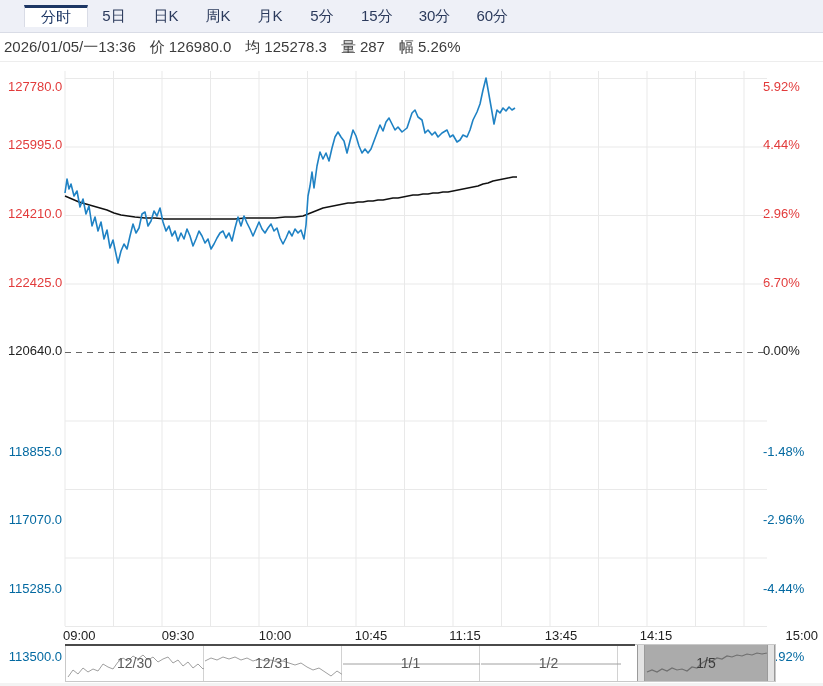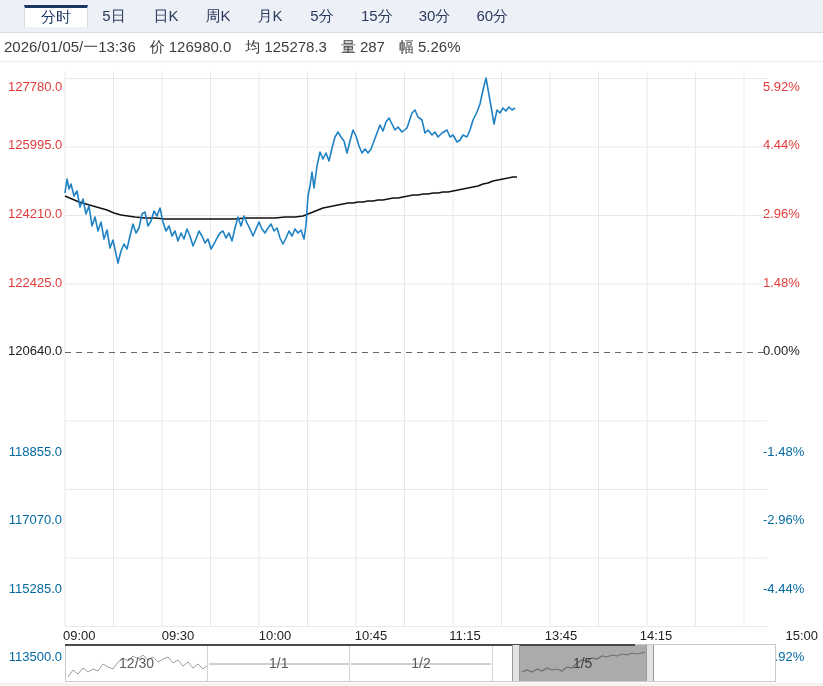--- a/index.html
+++ b/index.html
@@ -89,21 +89,21 @@
   <div class="ylabel red" style="top:275px">122425.0</div>
   <div class="ylabel black" style="top:343px">120640.0</div>
   <div class="ylabel green" style="top:412px">118855.0</div>
   <div class="ylabel green" style="top:480px">117070.0</div>
   <div class="ylabel green" style="top:549px">115285.0</div>
   <div class="ylabel green" style="top:617px">113500.0</div>
 
   <div class="ylabel-r red" style="top:79px">5.92%</div>
   <div class="ylabel-r red" style="top:137px">4.44%</div>
   <div class="ylabel-r red" style="top:206px">2.96%</div>
-  <div class="ylabel-r red" style="top:275px">1.48%</div>
+  <div class="ylabel-r red" style="top:275px">6.70%</div>
   <div class="ylabel-r black" style="top:343px">0.00%</div>
   <div class="ylabel-r green" style="top:412px">-1.48%</div>
   <div class="ylabel-r green" style="top:480px">-2.96%</div>
   <div class="ylabel-r green" style="top:549px">-4.44%</div>
   <div class="ylabel-r green" style="top:617px">-5.92%</div>
 
   <svg class="chart" width="823" height="564" viewBox="0 0 823 564">
     <g stroke="#e9e9e9" stroke-width="1">
       <line x1="65" y1="15.5" x2="767" y2="15.5"></line>
       <line x1="65" y1="84" x2="767" y2="84"></line>
@@ -146,20 +146,26 @@
   <div class="nav">
     <div class="nav-darkline"></div>
 
     <div class="panel">
       <svg width="142" height="38" viewBox="0 0 142 38" preserveAspectRatio="none">
         <polyline fill="none" stroke="#a0a0a0" stroke-width="1" points="2,32 7,25 12,29 17,23 22,27 27,24 32,26 37,19 42,22 47,24 52,17 57,13 62,16 67,11 72,14 77,10 82,15 87,12 92,17 97,14 102,12 107,18 112,15 117,21 122,17 127,23 132,19 137,24 141,21"></polyline>
       </svg>
       <div class="date">12/30</div>
     </div>
 
+    <div class="panel">
+      <svg width="142" height="38" viewBox="0 0 142 38" preserveAspectRatio="none">
+        <polyline fill="none" stroke="#a0a0a0" stroke-width="1" points="1,16 7,13 13,15 19,12 25,14 31,12 37,15 43,13 49,16 55,14 61,16 67,15 73,17 79,16 85,18 91,20 97,18 103,22 109,25 115,23 121,27 127,31 133,26 139,30 141,28"></polyline>
+      </svg>
+      <div class="date">12/31</div>
+    </div>
 
     <div class="panel">
       <svg width="142" height="38" viewBox="0 0 142 38" preserveAspectRatio="none">
         <polyline fill="none" stroke="#a0a0a0" stroke-width="1" points="1,19 141,19"></polyline>
       </svg>
       <div class="date">1/1</div>
     </div>
 
     <div class="panel">
       <svg width="142" height="38" viewBox="0 0 142 38" preserveAspectRatio="none">

